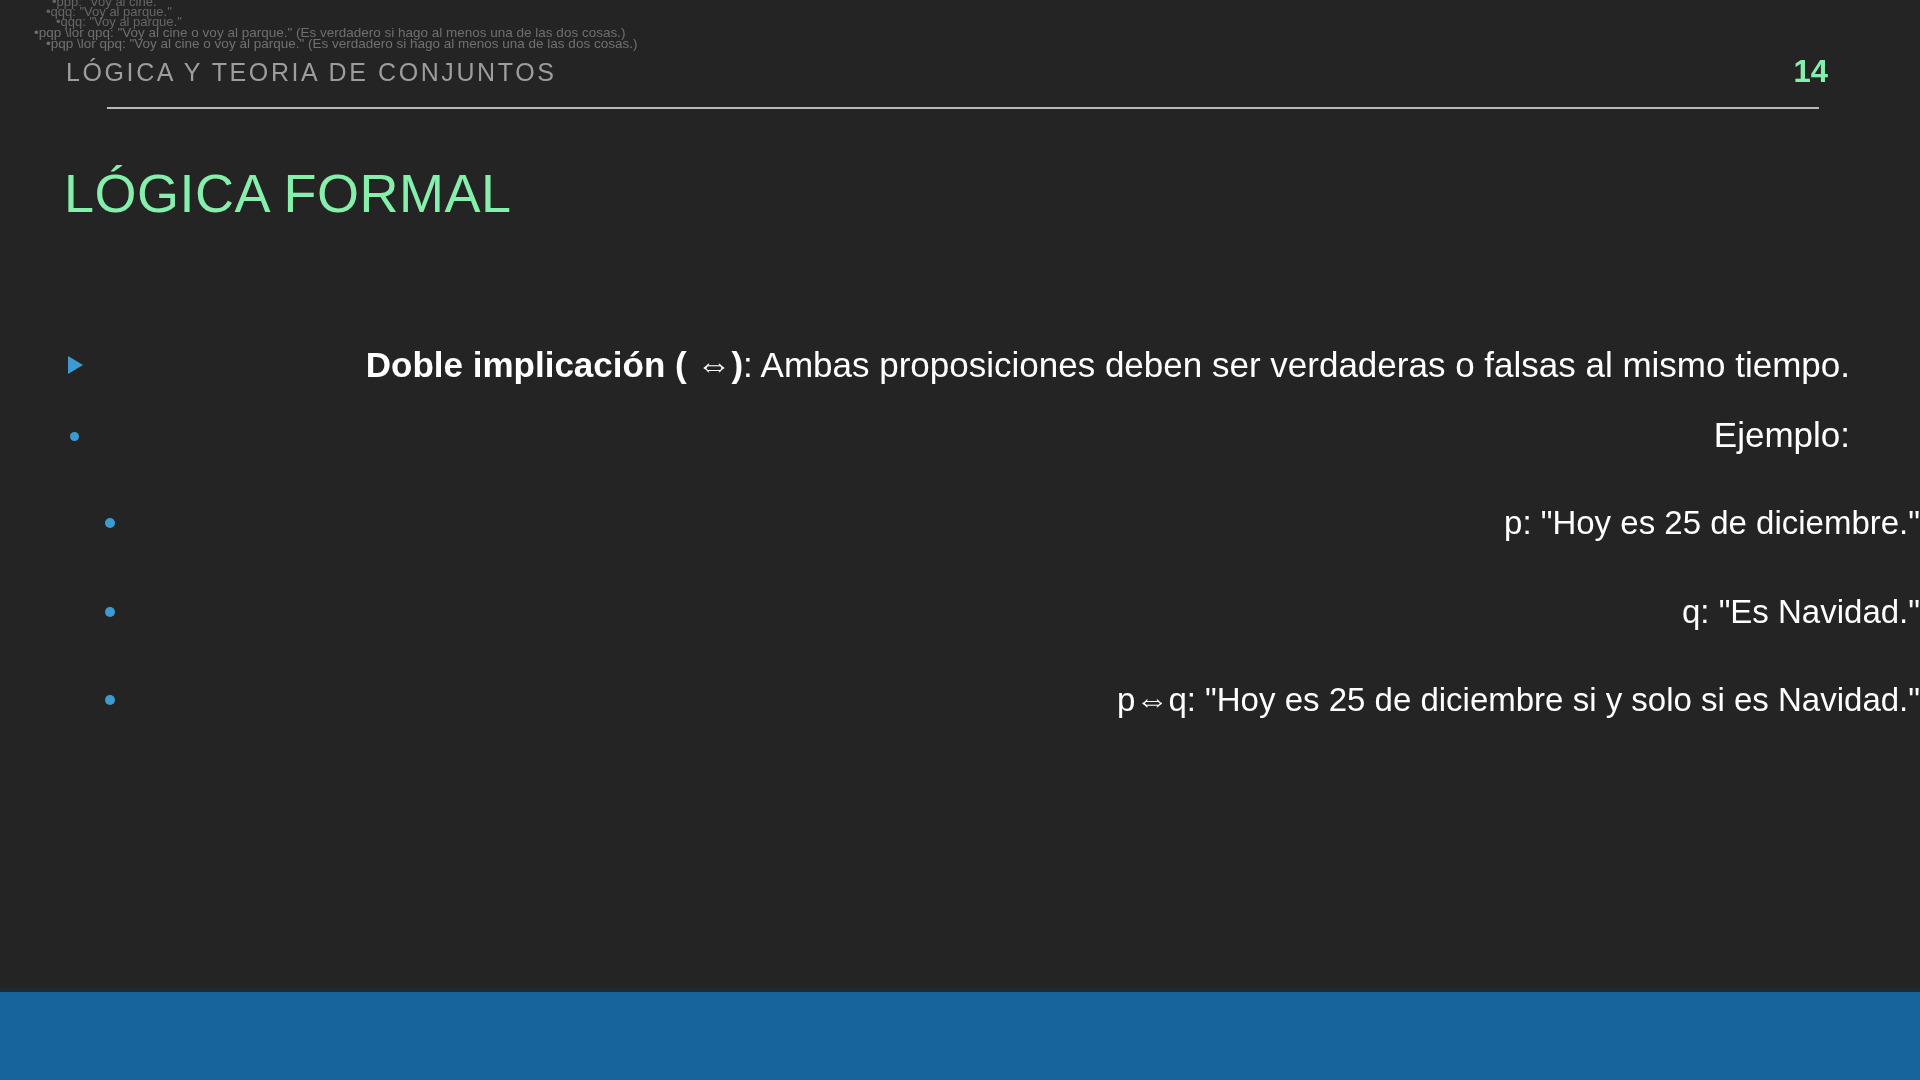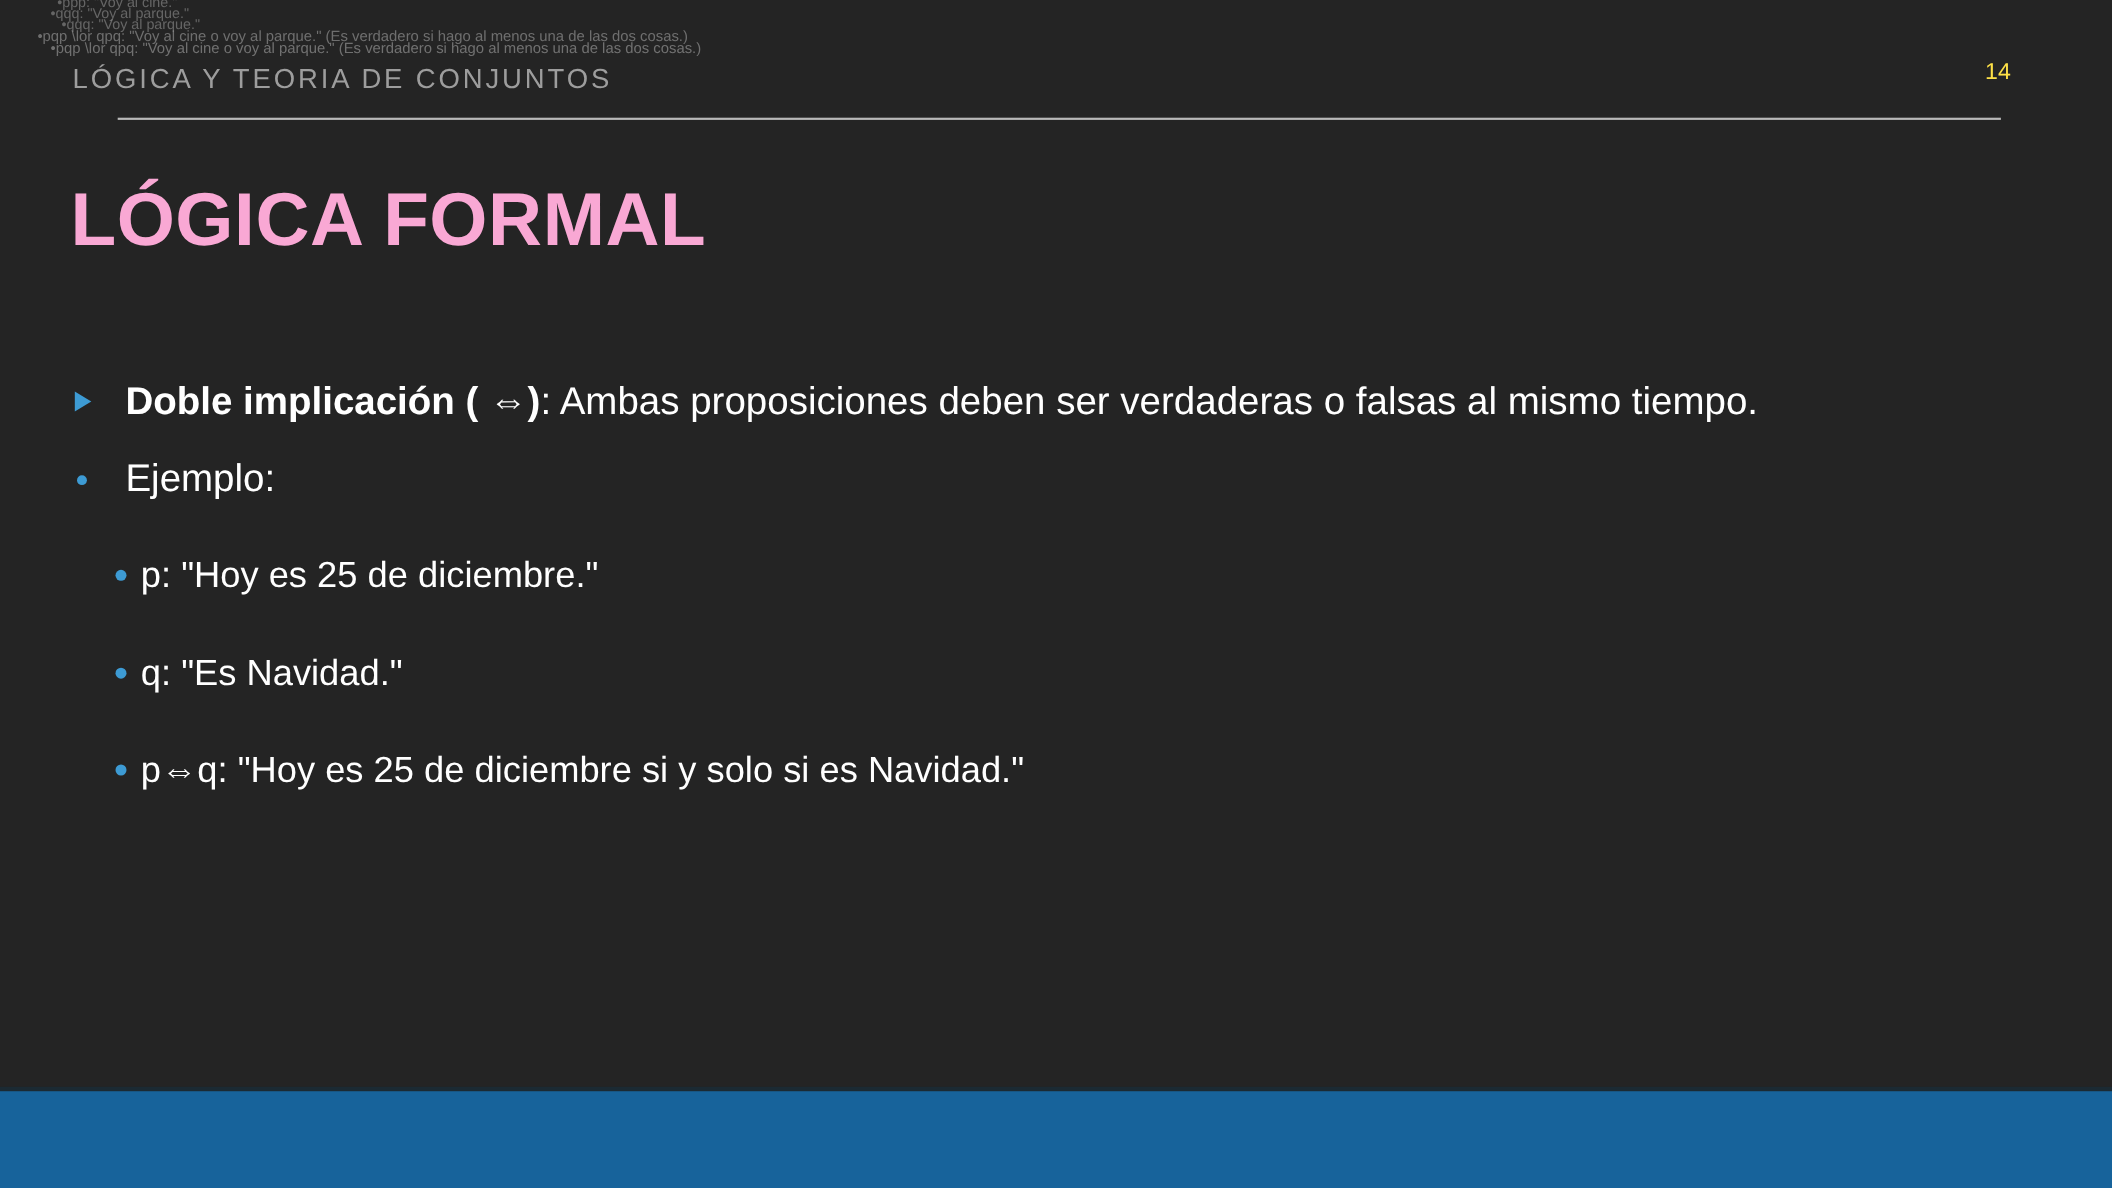--- a/index.html
+++ b/index.html
@@ -60,52 +60,53 @@
     font-size: 25px;
     letter-spacing: 2.6px;
     color: #9d9d9d;
     font-weight: 400;
     white-space: nowrap;
   }
   .page-number {
     position: absolute;
     right: 92px;
     top: -4px;
-    font-size: 21px;
-    color: #fde047;
-    font-weight: 400;
+    font-size: 31px;
+    color: #86efac;
+    font-weight: 700;
   }
   .header-rule {
     position: absolute;
     left: 107px;
     top: 49px;
     width: 1712px;
     height: 2px;
     background: #b9b9b9;
   }
 
   
   .slide-title {
     position: absolute;
     left: 64px;
     top: 166px;
-    font-size: 68px;
+    font-size: 54px;
     line-height: 1;
-    color: #f9a8d4;
-    font-weight: 700;
+    color: #86efac;
+    font-weight: 400;
     letter-spacing: .5px;
     white-space: nowrap;
   }
 
   
   .body {
     position: absolute;
     left: 0;
     top: 340px;
     width: 1920px;
+    text-align: right;
   }
 
   .lvl1 {
     position: relative;
     padding-left: 114px;
     padding-right: 70px;
     color: #ffffff;
     font-size: 35px;
     line-height: 1.42;
     font-weight: 400;

